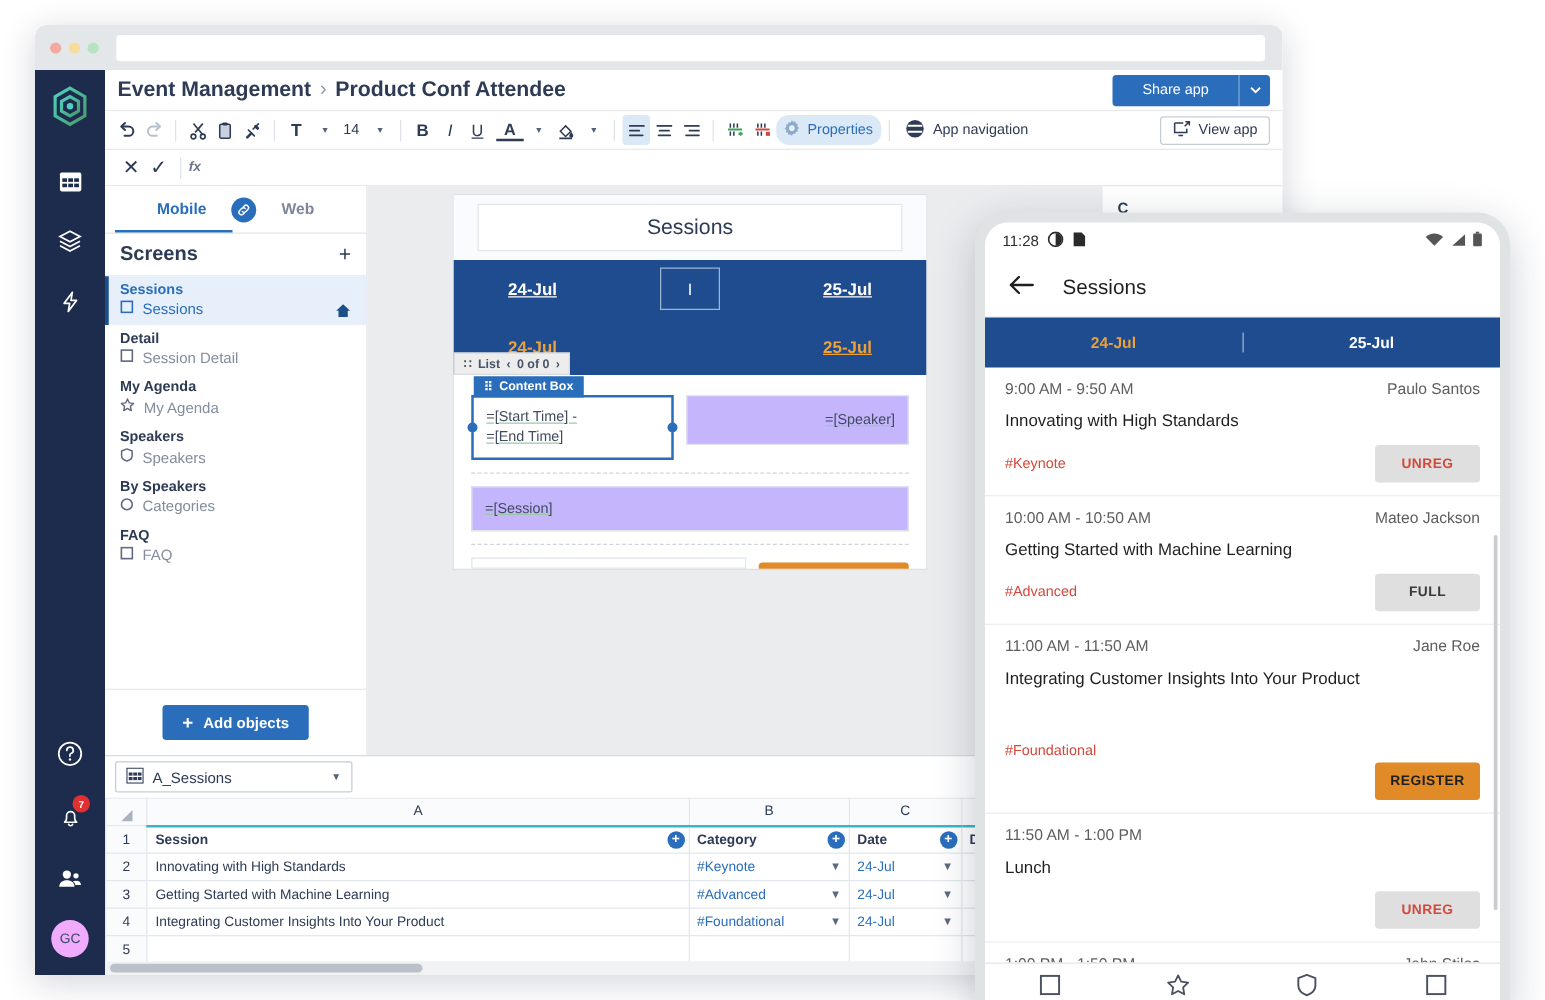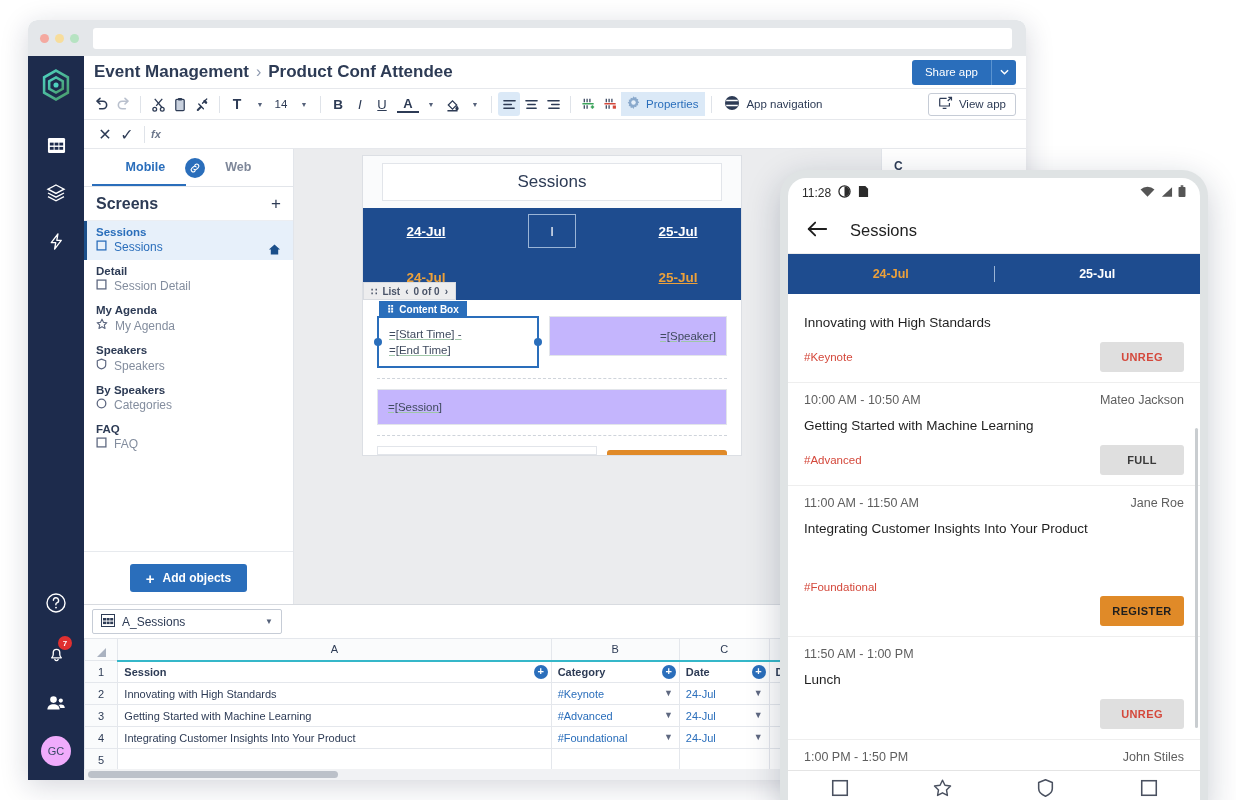--- a/index.html
+++ b/index.html
@@ -71,42 +71,42 @@
     height: 33px; display: flex; align-items: center;
     padding: 0 10px 0 10px; border-bottom: 1px solid #e6e8ec; background:#fff;
   }
   .crumb { font-size: 17px; color: #2d3b55; font-weight: bold; }
   .crumb-sep { font-size: 16px; color: #8e9ab0; margin: 0 7px; font-weight: normal; }
   .crumb-cur { font-size: 17px; color: #2d3b55; font-weight: bold; }
   .spacer { flex: 1; }
   .share-grp { display: flex; height: 25px; }
   .share-btn {
     background: #2a6ebb; color: #fff; font-size: 11.5px;
-    padding: 0 13px; display: flex; align-items: center;
+    padding: 0 24px; display: flex; align-items: center;
     border-radius: 3px 0 0 3px; cursor: pointer;
   }
   .share-caret {
     background: #2a6ebb; color: #fff; width: 25px;
     display: flex; align-items: center; justify-content: center;
     border-left: 1px solid #5a93d0; border-radius: 0 3px 3px 0;
     font-size: 9px; cursor: pointer;
   }
 
   .toolbar {
     height: 31px; display: flex; align-items: center; gap: 0px;
     border-bottom: 1px solid #e6e8ec; background: #fff; padding: 0 6px;
     font-size: 12px; color: #2d3b55;
   }
   .tb { display: flex; align-items: center; justify-content: center;
     height: 24px; min-width: 22px; padding: 0 3px; cursor: pointer; color:#2d3b55; }
   .tb.dis { color: #b9c0cd; }
   .tb-sep { width:1px; height:17px; background:#dfe3e9; margin: 0 6px; }
   .caret { font-size: 7px; margin-left: 2px; color:#55617a; }
   .tb-label { font-size: 11.5px; }
-  .tb-active { background: #dbe9f7; color:#2a6ebb; border-radius: 0; padding: 0 7px 0 5px; height:24px; display:flex; align-items:center; gap:5px; cursor:pointer;justify-content:center;}
+  .tb-active { background: #dbe9f7; color:#2a6ebb; border-radius: 10px; padding: 0 7px 0 5px; height:24px; display:flex; align-items:center; gap:5px; cursor:pointer;justify-content:center;}
   .tb-plain { display:flex; align-items:center; gap:6px; padding: 0 6px; height:24px; cursor:pointer;}
   .viewapp {
     border: 1px solid #c6ccd6; border-radius: 3px; height: 23px;
     display: flex; align-items: center; gap: 6px; padding: 0 9px;
     font-size: 11.5px; cursor: pointer; margin-right:4px;
   }
 
   .formulabar {
     height: 29px; display: flex; align-items: center; gap: 0;
     border-bottom: 1px solid #e6e8ec; background: #fff; padding: 0 10px;
@@ -851,20 +851,24 @@
 
       <div class="ph-tabs">
         <div class="ph-tab active">24-Jul</div>
         <div class="ph-divider"></div>
         <div class="ph-tab inactive">25-Jul</div>
       </div>
 
       <div class="slist">
 
         <div class="srow">
+          <div class="srow-top">
+            <span>9:00 AM - 9:50 AM</span>
+            <span class="srow-speaker">Paulo Santos</span>
+          </div>
           <div class="srow-title">Innovating with High Standards</div>
           <div class="srow-bot">
             <span class="srow-cat">#Keynote</span>
             <span class="pill pill-unreg">UNREG</span>
           </div>
         </div>
 
         <div class="srow">
           <div class="srow-top">
             <span>10:00 AM - 10:50 AM</span>

